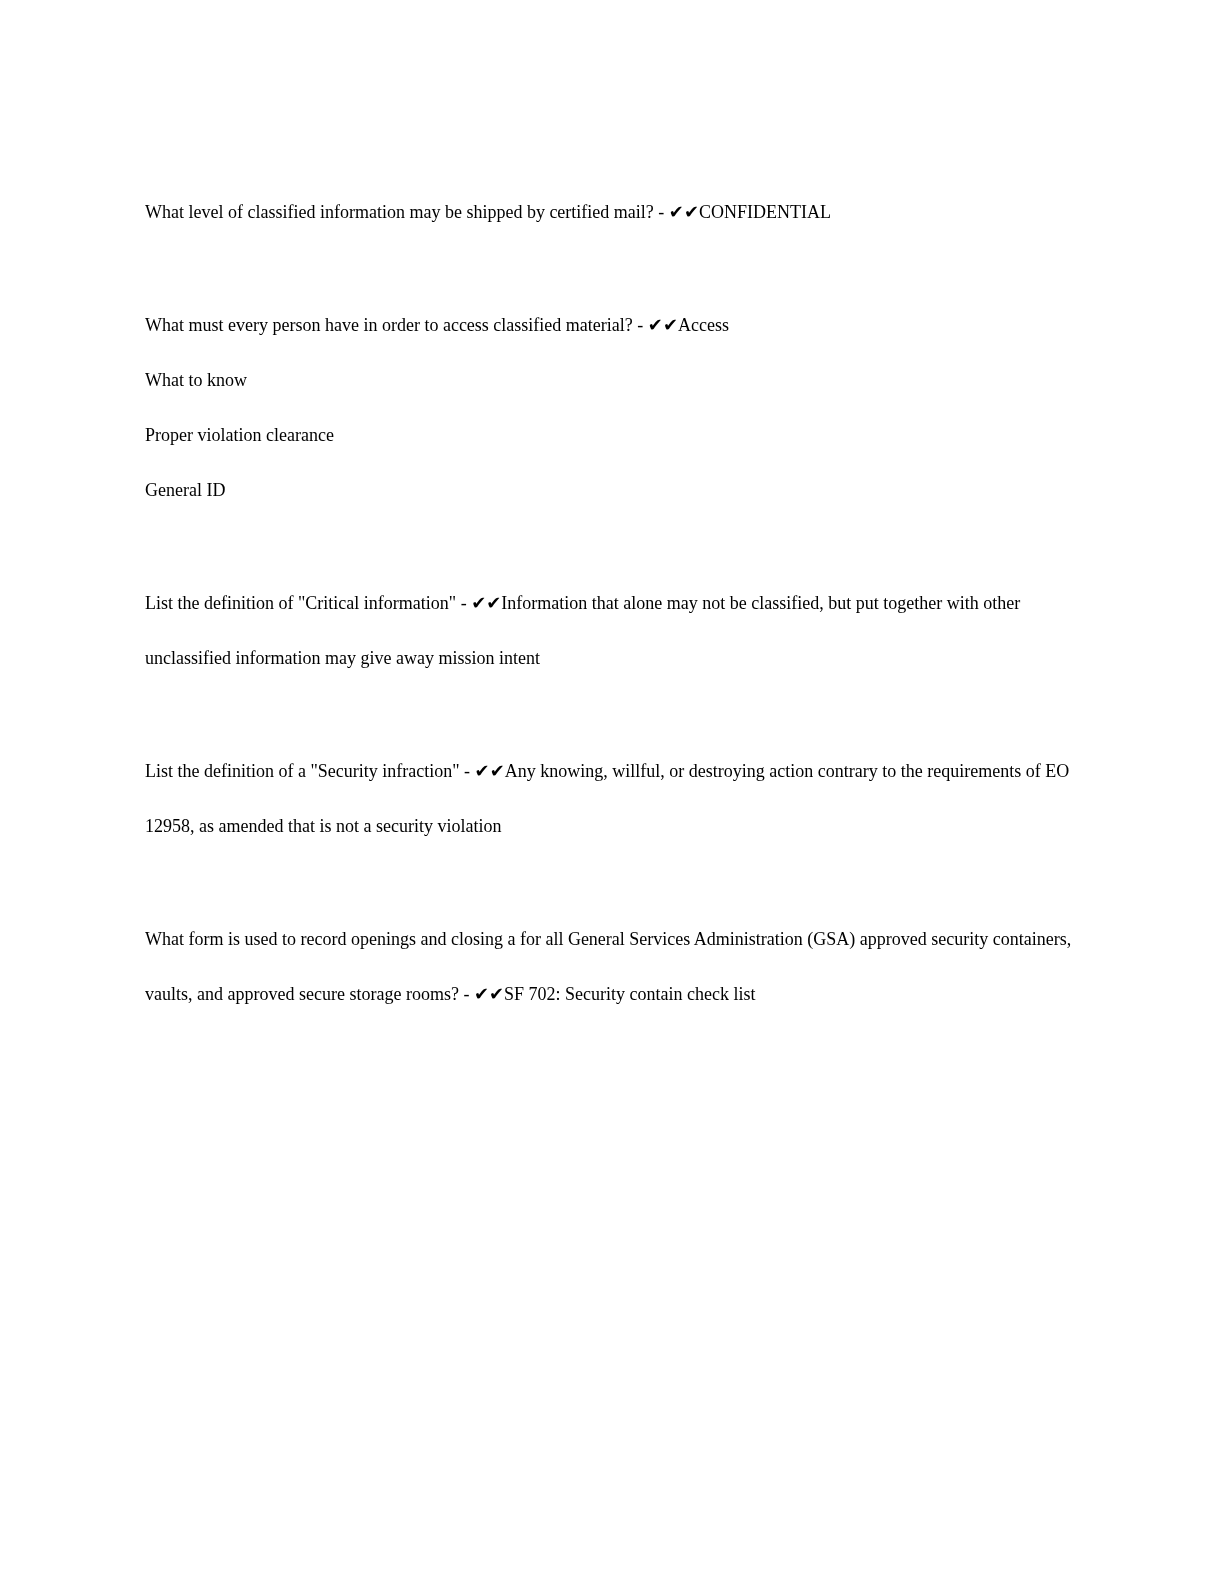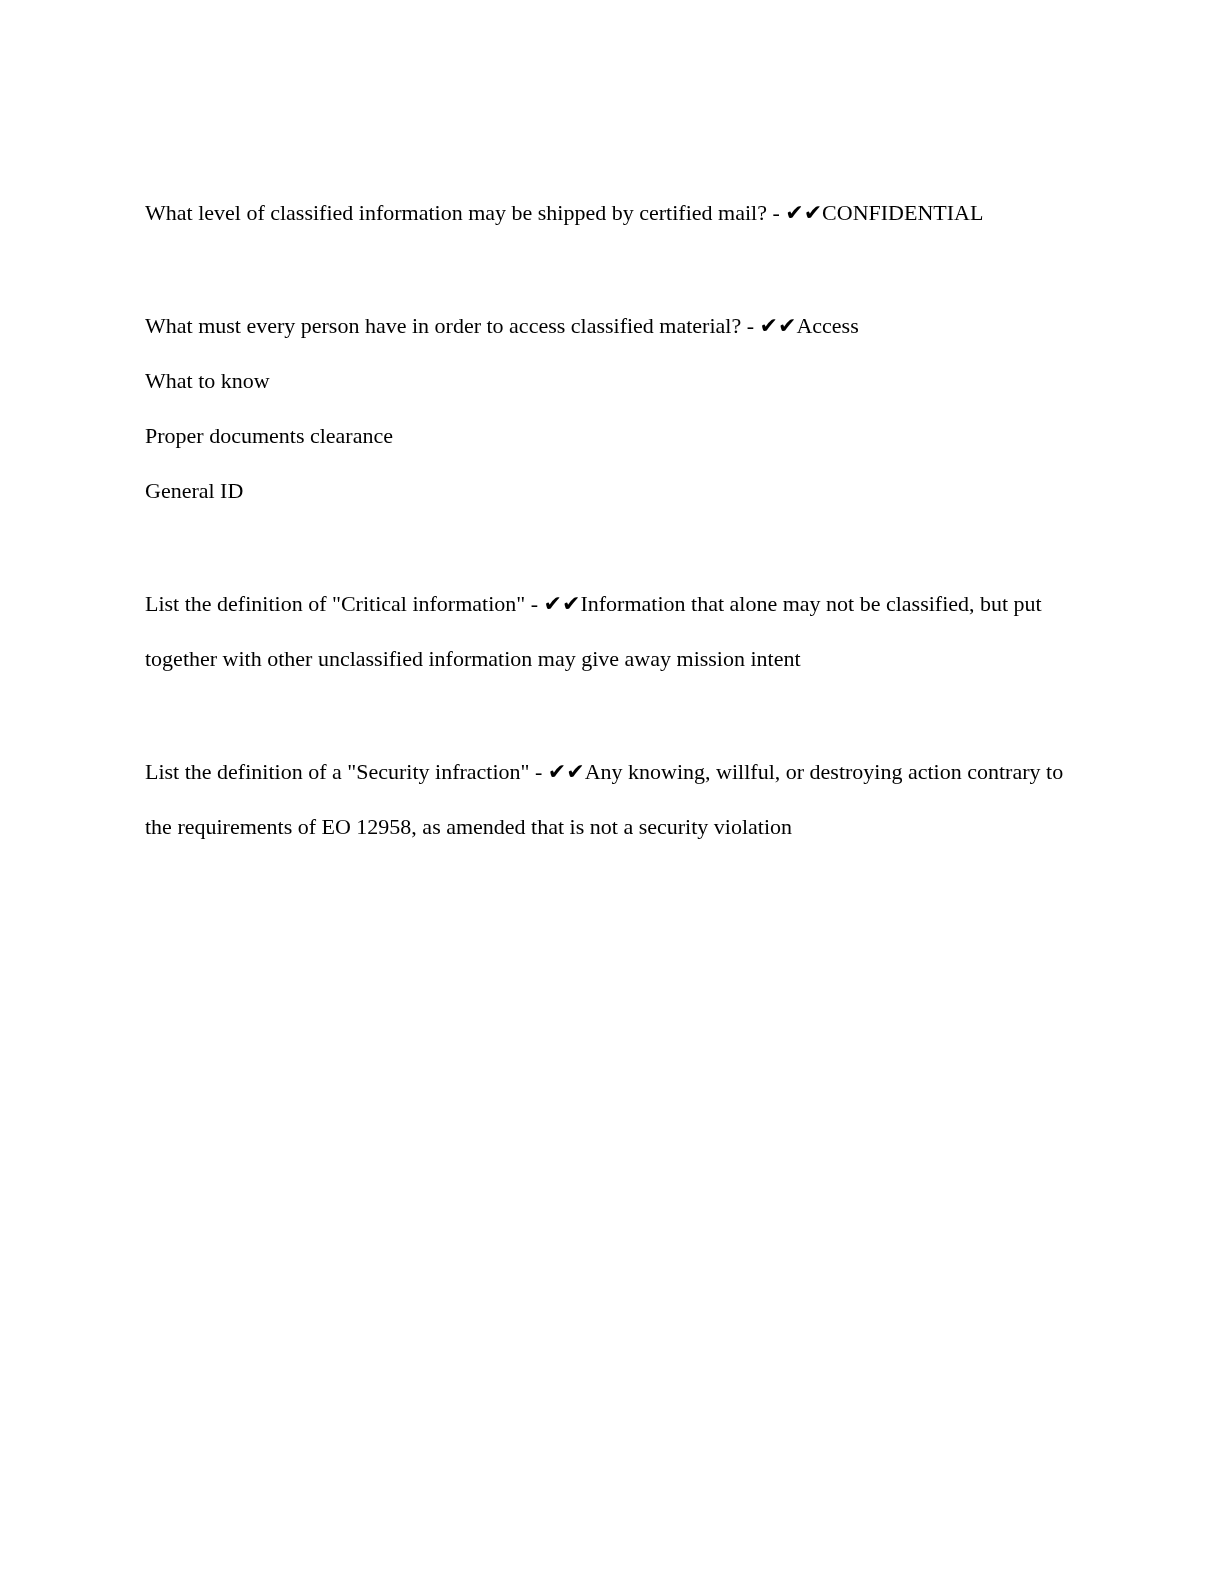--- a/index.html
+++ b/index.html
@@ -8,21 +8,21 @@
     background: #ffffff;
   }
   .page {
     position: relative;
     width: 1224px;
     height: 1584px;
     box-sizing: border-box;
     background: #ffffff;
     padding: 185px 144px 0 145px;
     font-family: "Liberation Serif", "DejaVu Serif", serif;
-    font-size: 22px;
+    font-size: 18px;
     color: #000000;
     overflow: hidden;
   }
   .qa-block {
     margin: 0 0 58px 0;
   }
   .qa-line {
     margin: 0;
     line-height: 55px;
     white-space: pre-wrap;
@@ -34,26 +34,29 @@
 <div class="page">
 
   <div class="qa-block">
     <p class="qa-line">What level of classified information may be shipped by certified mail? - ✔✔CONFIDENTIAL</p>
   </div>
 
 
   <div class="qa-block">
     <p class="qa-line">What must every person have in order to access classified material? - ✔✔Access</p>
     <p class="qa-line">What to know</p>
-    <p class="qa-line">Proper documents clearance</p>
+    <p class="qa-line">Proper violation clearance</p>
     <p class="qa-line">General ID</p>
   </div>
 
   <div class="qa-block">
     <p class="qa-line">List the definition of "Critical information" - ✔✔Information that alone may not be classified, but put together with other unclassified information may give away mission intent</p>
   </div>
 
   <div class="qa-block">
     <p class="qa-line">List the definition of a "Security infraction" - ✔✔Any knowing, willful, or destroying action contrary to the requirements of EO 12958, as amended that is not a security violation</p>
   </div>
 
+  <div class="qa-block">
+    <p class="qa-line">What form is used to record openings and closing a for all General Services Administration (GSA) approved security containers, vaults, and approved secure storage rooms? - ✔✔SF 702: Security contain check list</p>
+  </div>
 
 </div>
 
 </body></html>

